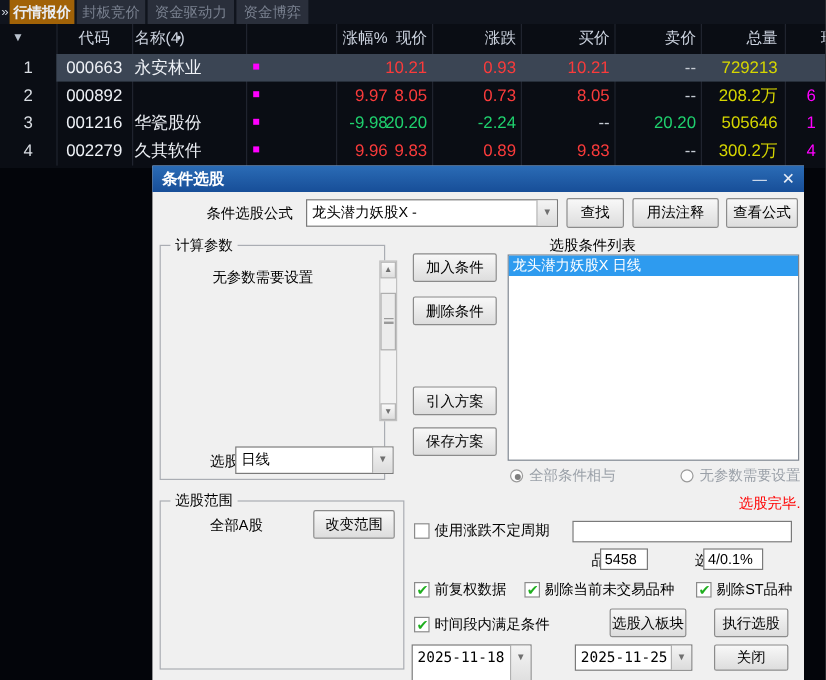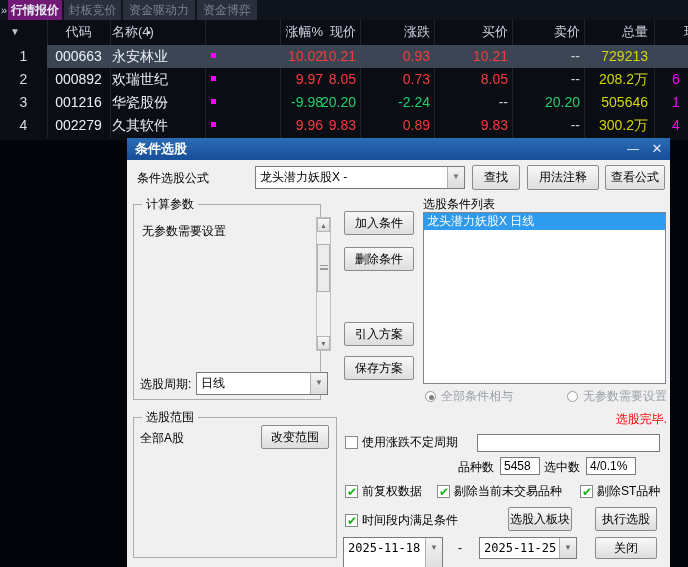--- a/index.html
+++ b/index.html
@@ -3,21 +3,21 @@
 <meta charset="utf-8">
 <style>
   * { margin:0; padding:0; box-sizing:border-box; }
   html,body { width:688px; height:567px; }
   body { font-family:"Liberation Sans","DejaVu Sans",sans-serif; background:#000; overflow:hidden; }
   #stage { position:relative; width:688px; height:567px; background:#05070c; }
 
   
   #tabbar { position:absolute; left:0; top:0; width:688px; height:20px; background:#10141d; }
   .tab { position:absolute; top:0; height:20px; line-height:20px; text-align:center; font-size:12px; }
-  .tab.active { color:#e9edf4; background:#701a75; font-weight:bold;font-family:Liberation Serif, serif; }
+  .tab.active { color:#e9edf4; background:#a16207; font-weight:bold;font-family:Liberation Serif, serif; }
   .tab.inactive { color:#79808f; background:#2a2f3b; }
   #tab-overflow { position:absolute; left:1px; top:0; height:20px; line-height:20px; color:#cfd4de; font-size:11px; }
 
   
   #quote-table { position:absolute; left:0; top:20px; width:688px; height:120px; background:#0a0d14; }
   .vline { position:absolute; top:0; width:1px; height:118px; background:#20242f; }
   .hrow { position:absolute; left:0; width:688px; height:24px; }
   .drow { position:absolute; left:0; width:688px; height:23px; }
   .drow.hl .rowbg { position:absolute; left:47px; top:0; width:641px; height:23px; background:#3b4554; }
   .cell { position:absolute; top:0; height:100%; line-height:23px; font-size:14px; white-space:nowrap; }
@@ -47,21 +47,21 @@
 
   
   #dialog { position:absolute; left:127px; top:138px; width:543px; height:429px; background:#f0f0f0; font-size:12px; color:#000; }
   #dlg-titlebar { position:absolute; left:0; top:0; width:543px; height:22px;
     background:linear-gradient(#2b6cb6,#174e98); color:#fff; }
   #dlg-title { position:absolute; left:8px; top:0; line-height:22px; font-weight:bold; font-size:13px; }
   .dlg-sysbtn { position:absolute; top:0; width:22px; height:22px; line-height:22px; text-align:center; color:#e9eef6; font-size:12px; }
   #dlg-min { right:26px; }
   #dlg-close { right:2px; font-size:13px; }
 
-  .lbl { position:absolute; line-height:16px; }
+  .lbl { position:absolute; line-height:16px;margin-left:35px; }
   .btn { position:absolute; background:linear-gradient(#f8f8f8,#dddddd); border:1px solid #8b8b8b; border-radius:2px;
          text-align:center; font-size:12px; color:#000; }
   .combo { position:absolute; background:#fff; border:1px solid #7a7a7a; }
   .combo .val { position:absolute; left:4px; top:0; right:18px; line-height:21px; overflow:hidden; white-space:nowrap; }
   .combo .arrowbox { position:absolute; right:0; top:0; bottom:0; width:17px; background:linear-gradient(#f4f4f4,#dcdcdc); border-left:1px solid #b0b0b0; text-align:center; }
   .combo .arrowbox .ar { color:#707070; font-size:8px; line-height:20px; }
   .groupbox { position:absolute; border:1px solid #aaadb3; }
   .groupbox > .gtitle { position:absolute; left:8px; top:-8px; background:#f0f0f0; padding:0 4px; line-height:15px; }
   .tinput { position:absolute; background:#fff; border:1px solid #7a7a7a; line-height:16px; padding-left:3px; font-size:12px; white-space:nowrap; }
 
@@ -131,33 +131,31 @@
       <span class="cell c-vol">总量</span>
       <span class="cell c-hextra">现量</span>
     </div>
 
     <div class="drow hl" style="top:25px;">
       <span class="rowbg"></span>
       <span class="cell c-num">1</span>
       <span class="cell c-code">000663</span>
       <span class="cell c-name">永安林业</span>
       <span class="marker"></span>
-      <span class="cell c-pct up">10.02</span>
       <span class="cell c-price up">10.21</span>
       <span class="cell c-chg up">0.93</span>
       <span class="cell c-buy up">10.21</span>
       <span class="cell c-sell flat">--</span>
       <span class="cell c-vol volc">729213</span>
       <span class="cell c-extra mag"></span>
     </div>
 
     <div class="drow" style="top:48px;">
       <span class="cell c-num">2</span>
       <span class="cell c-code">000892</span>
-      <span class="cell c-name">欢瑞世纪</span>
       <span class="marker"></span>
       <span class="cell c-pct up">9.97</span>
       <span class="cell c-price up">8.05</span>
       <span class="cell c-chg up">0.73</span>
       <span class="cell c-buy up">8.05</span>
       <span class="cell c-sell flat">--</span>
       <span class="cell c-vol volc">208.2万</span>
       <span class="cell c-extra mag">6</span>
     </div>
 

